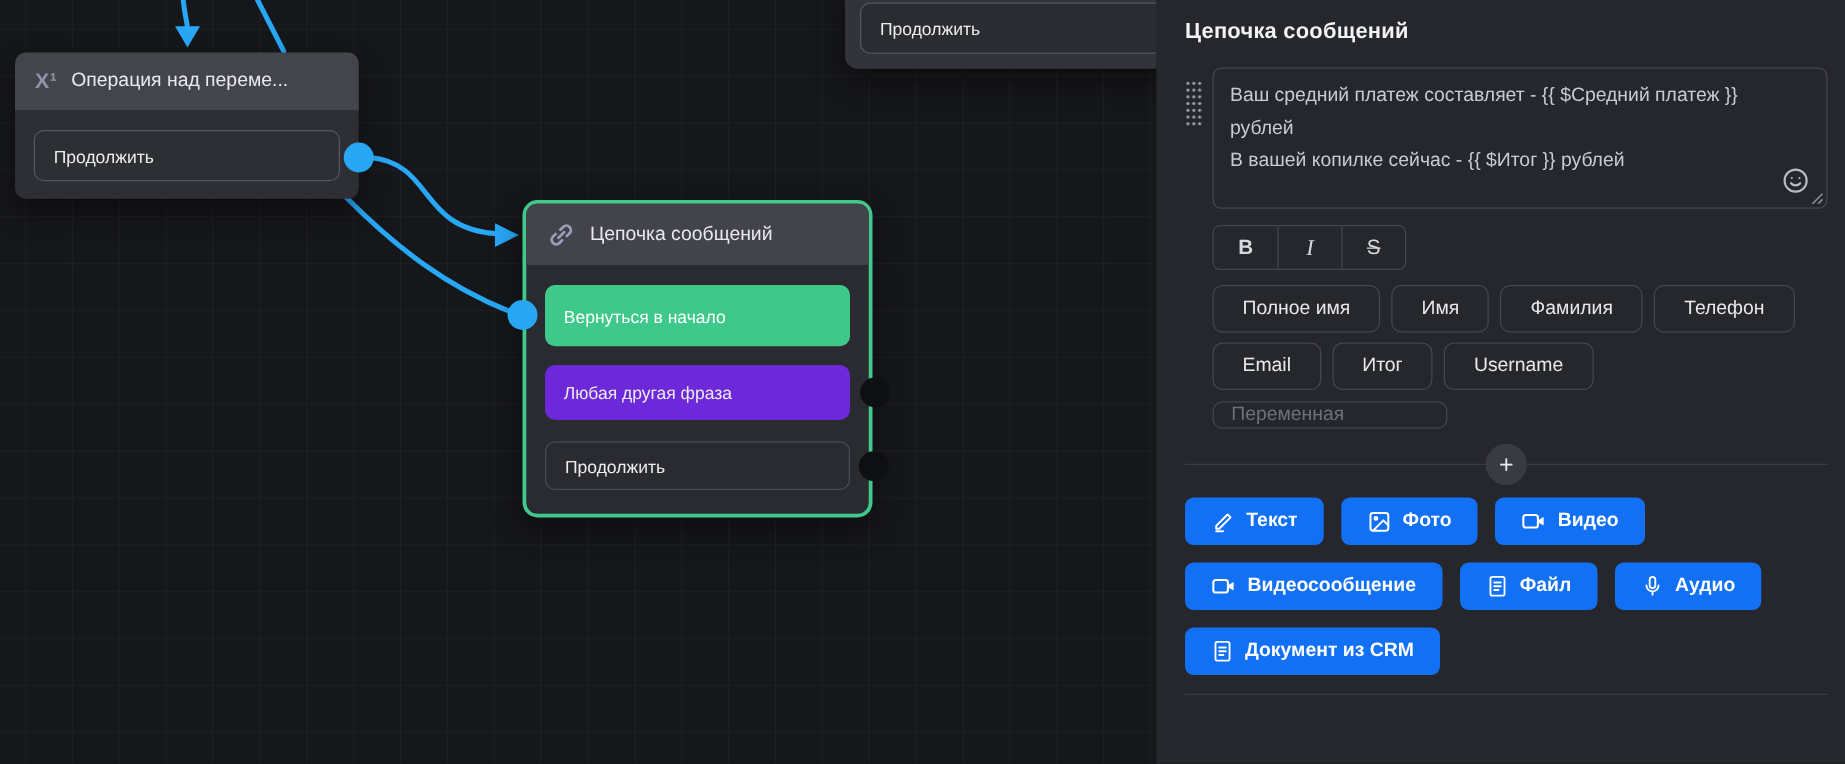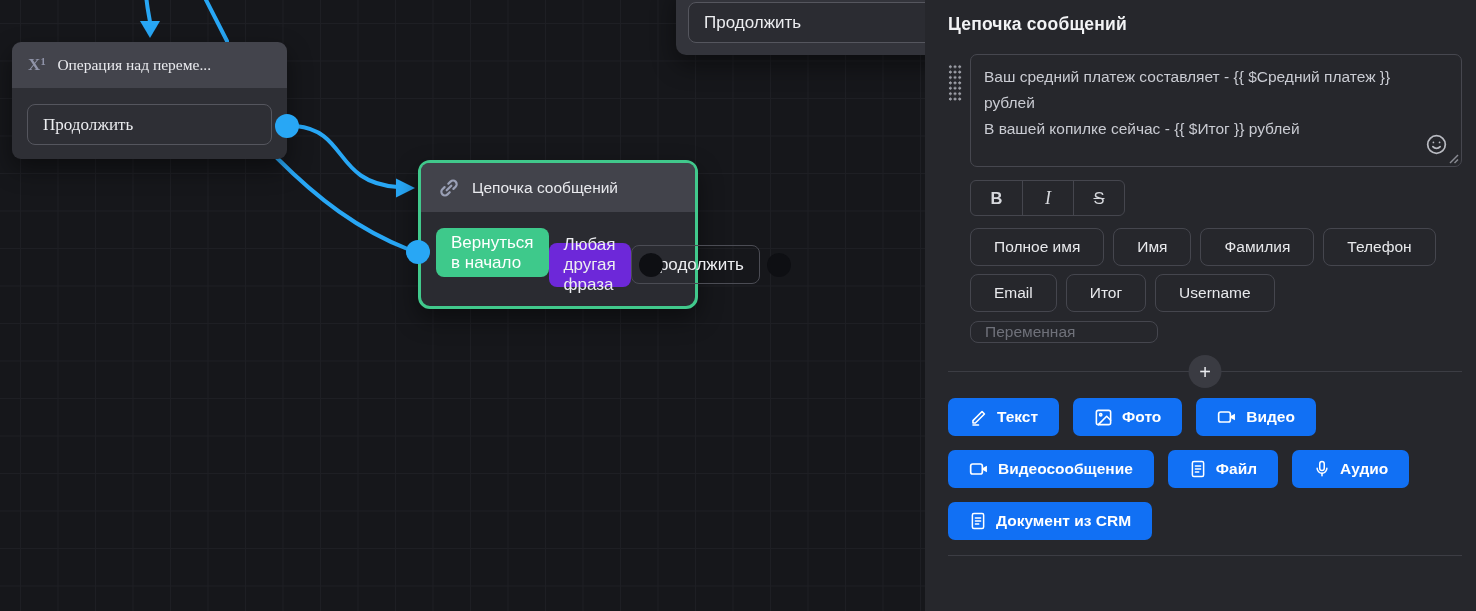--- a/index.html
+++ b/index.html
@@ -20,35 +20,35 @@
   .edges { position:absolute; left:0; top:0; z-index:0; }
 
   .node { position:absolute; z-index:2; border-radius:10px;
           box-shadow:0 10px 24px rgba(0,0,0,.45); }
   .node-header { display:flex; align-items:center; gap:11px; height:46px;
           background:#43444c; border-radius:9px 9px 0 0; padding:0 16px;
           color:#e9eaee; font-size:15.5px; }
   .node-body { background:#2e2f35; border-radius:0 0 9px 9px; padding:16px 15px 14px; }
 
   .node-btn { position:relative; display:flex; align-items:center; height:41px;
-          border-radius:8px; padding:0 15px; font-size:17px; color:#ecedf0;
+          border-radius:8px; padding:0 15px; font-size:14px; color:#ecedf0;
           background:transparent; border:1px solid #55565e; cursor:pointer; }
 
   
-  .node-op { left:12px; top:42px; width:275px;font-family:Liberation Serif, serif; }
+  .node-op { left:12px; top:42px; width:275px; }
   .x1 { color:#8f93a8; font-weight:700; font-size:17px; letter-spacing:.5px; }
 
   
   .node-partial { left:676px; top:-14px; width:272px; border-radius:10px; background:#33343b; padding:16px 12px 12px; }
   .node-partial .node-btn { background:#2b2c32; }
 
   
   .node-chain { left:418px; top:160px; width:280px; border:3px solid #41c98c; border-radius:12px; background:#2a2b31; }
   .node-chain .node-header { background:#42434b; border-radius:8px 8px 0 0; height:49px; }
-  .node-chain .node-list { padding:16px 15px 19px; display:flex; flex-direction:row; }
+  .node-chain .node-list { padding:16px 15px 19px; display:flex; flex-direction:column; }
   .btn-green { background:#3ec98b; border:none; color:#fff; height:49px; }
   .btn-dark  { background:#6d28d9; border:none; margin-top:15px; height:44px; }
   .btn-outline { background:transparent; border:1px solid #4b4c54; margin-top:17px; height:39px; }
 
   .chain-icon-wrap { display:flex; color:#9aa0b6; }
 
   .port { position:absolute; width:24px; height:24px; border-radius:50%; z-index:3; cursor:pointer; }
   .port-blue { background:#28a7f5; }
   .port-dark { background:#0e0f13; }
   .stub { position:absolute; width:10px; height:11px; background:#3a3b42; z-index:2; }

